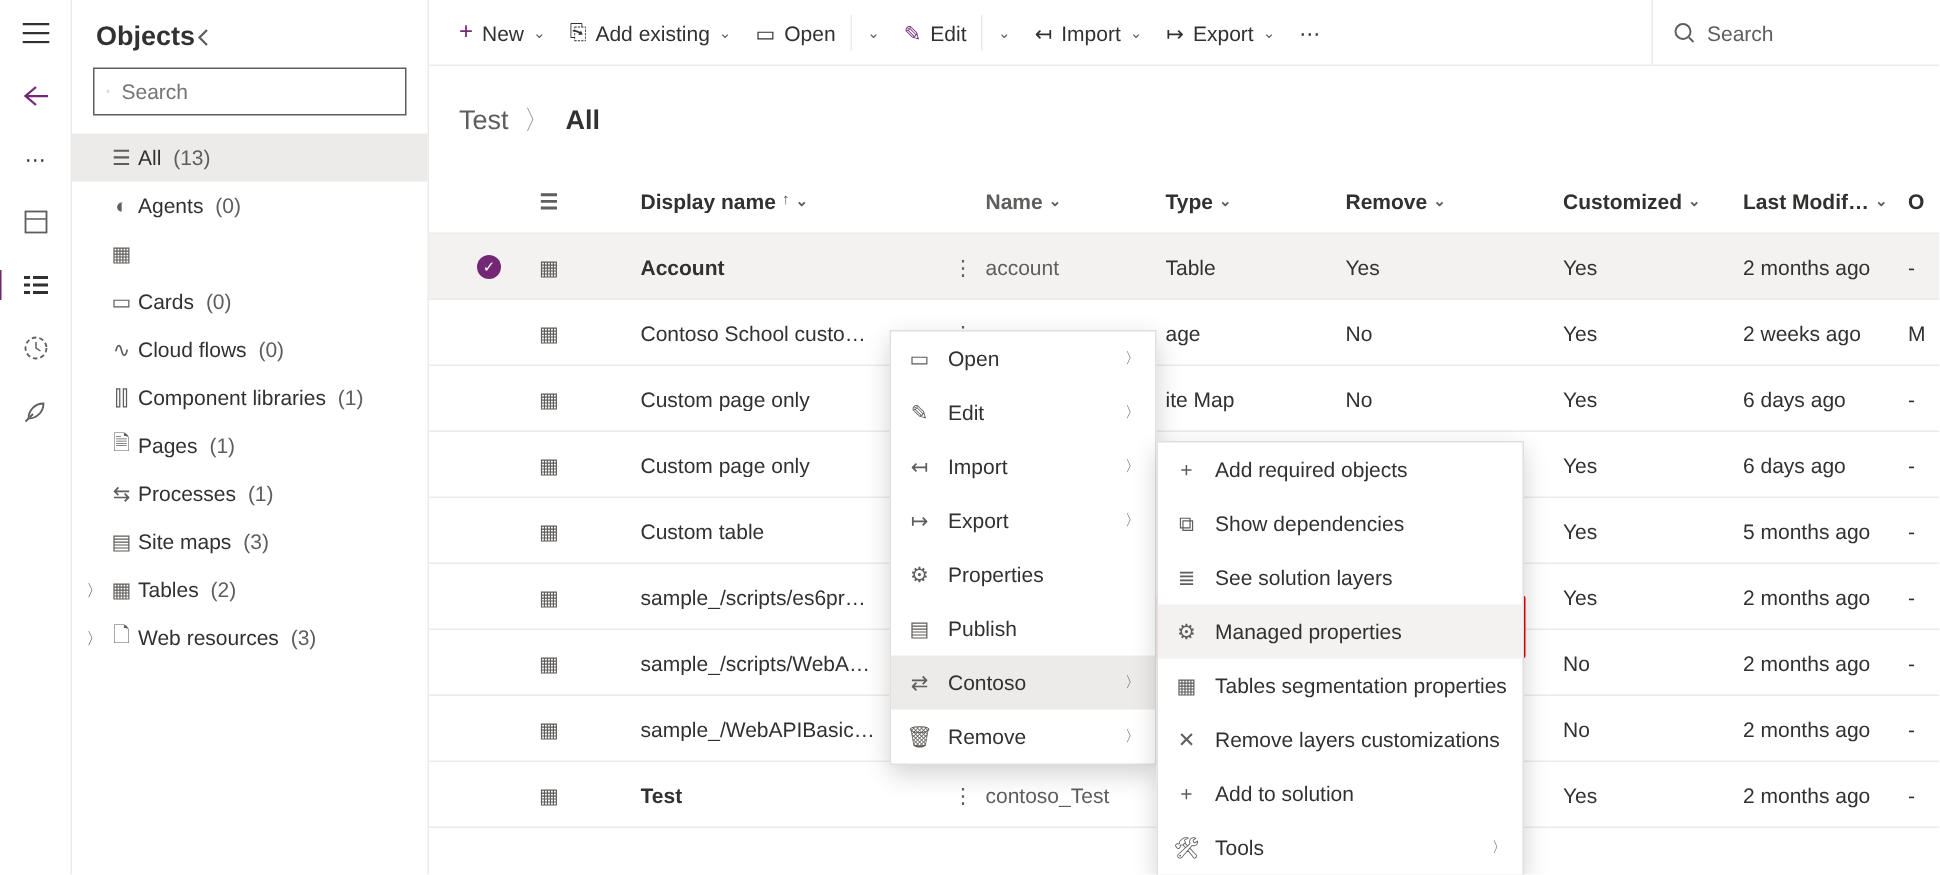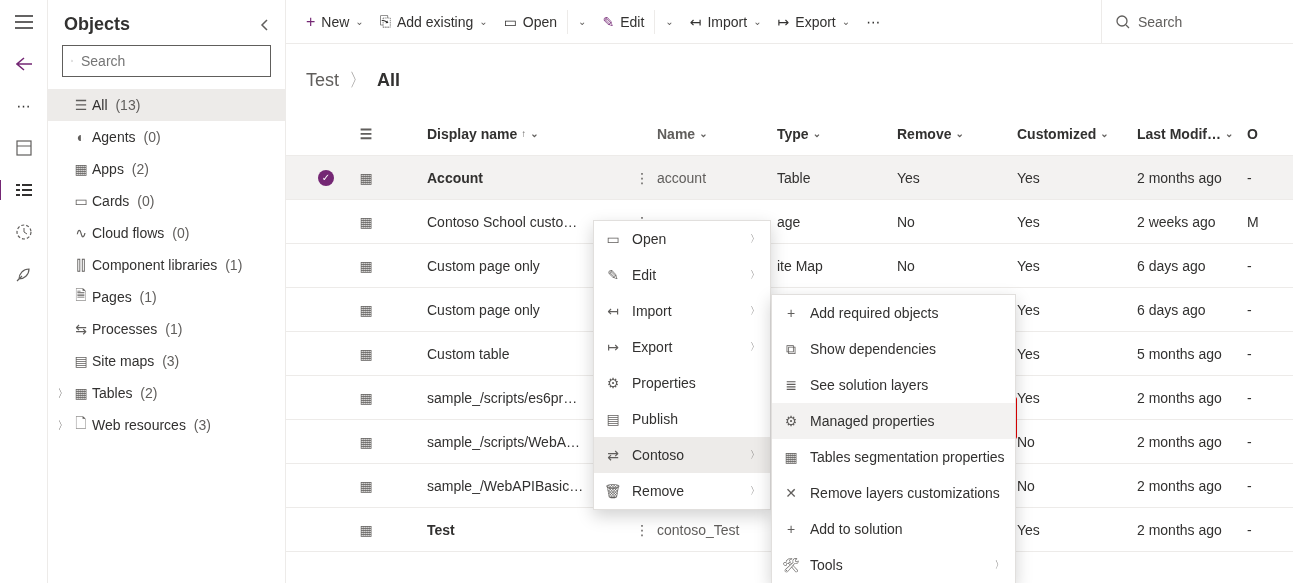--- a/index.html
+++ b/index.html
@@ -1,20 +1,20 @@
 <!DOCTYPE html>
 <html><head>
 <meta charset="utf-8">
 <style>
 * { box-sizing: border-box; margin: 0; padding: 0; font-family: "Segoe UI", sans-serif; }
 body { width: 1293px; height: 583px; background: #fff; color: #323130; font-size: 14px; overflow: hidden; position: relative; }
 .left-rail { position: absolute; left: 0; top: 0; width: 48px; height: 100%; border-right: 1px solid #edebe9; display: flex; flex-direction: column; align-items: center; padding-top: 12px; gap: 22px; }
 .left-rail .ic { width: 20px; height: 20px; display: flex; align-items: center; justify-content: center; color: #323130; cursor: pointer; }
 .sidebar { position: absolute; left: 48px; top: 0; width: 238px; height: 100%; border-right: 1px solid #edebe9; }
-.sidebar-header { display: flex; justify-content: space-between; align-items: center; padding: 14px 16px 10px 16px; }
+.sidebar-header { display: flex; align-items: center; padding: 14px 16px 10px 16px; }
 .sidebar-title { font-size: 18px; font-weight: 600; }
 .sidebar-collapse { cursor: pointer; }
 .search-box { margin: 0 14px 12px 14px; border: 1px solid #605e5c; height: 32px; display: flex; align-items: center; padding: 0 8px; color: #605e5c; }
 .search-box input { border: none; outline: none; flex: 1; font-size: 14px; margin-left: 8px; }
 .tree { font-size: 14px; }
 .tree-item { display: flex; align-items: center; height: 32px; padding-left: 22px; cursor: pointer; }
 .tree-item.selected { background: #edebe9; }
 .tree-item .exp { width: 14px; display: inline-block; text-align: center; color: #605e5c; font-size: 11px; }
 .tree-item .ticon { width: 22px; display: inline-flex; justify-content: center; color: #605e5c; }
 .tree-item .label { flex: 1; }
@@ -33,21 +33,21 @@
 .ghead, .grow { display: flex; align-items: center; height: 44px; border-bottom: 1px solid #edebe9; }
 .ghead { font-weight: 600; color: #323130; }
 .grow.selected { background: #f3f2f1; }
 .col-sel { width: 60px; display: flex; justify-content: center; align-items: center; padding-left: 20px; }
 .col-type { width: 40px; display: flex; justify-content: center; color: #605e5c; }
 .col-disp { width: 200px; padding-right: 8px; white-space: nowrap; overflow: hidden; text-overflow: ellipsis; margin-left: 41px; }
 .col-menu { width: 30px; display: flex; justify-content: center; color: #605e5c; cursor: pointer; }
 .col-name { width: 120px; color: #605e5c; white-space: nowrap; overflow: hidden; text-overflow: ellipsis; }
 .col-tp { width: 120px; }
 .col-mng { width: 120px; }
-.col-cust { width: 120px; }
+.col-cust { width: 120px; margin-left: 25px; }
 .col-mod { width: 110px; }
 .col-own { width: 20px; }
 .headcell { display: flex; align-items: center; gap: 4px; }
 .hchev { font-size: 10px; color: #605e5c; }
 .context-menu { position: absolute; background: #fff; box-shadow: 0 6px 16px rgba(0,0,0,.18); border: 1px solid #e1dfdd; min-width: 178px; z-index: 10; }
 .cm1 { left: 593px; top: 220px; }
 .cm2 { left: 771px; top: 294px; min-width: 222px; }
 .cm-item { display: flex; align-items: center; height: 36px; padding: 0 10px; cursor: pointer; gap: 10px; }
 .cm-item.active { background: #edebe9; }
 .cm-item.highlighted { background: #f3f2f1; }
@@ -125,21 +125,20 @@
     <div class="tree-item selected">
       <span class="ticon">☰</span>
       <span class="label"><span>All</span>  <span class="count">(13)</span></span>
     </div>
     <div class="tree-item">
       <span class="ticon">◐</span>
       <span class="label"><span>Agents</span>  <span class="count">(0)</span></span>
     </div>
     <div class="tree-item">
       <span class="ticon">▦</span>
-      <span class="label"><span>Apps</span>  <span class="count">(2)</span></span>
     </div>
     <div class="tree-item">
       <span class="ticon">▭</span>
       <span class="label"><span>Cards</span>  <span class="count">(0)</span></span>
     </div>
     <div class="tree-item">
       <span class="ticon">∿</span>
       <span class="label"><span>Cloud flows</span>  <span class="count">(0)</span></span>
     </div>
     <div class="tree-item">

